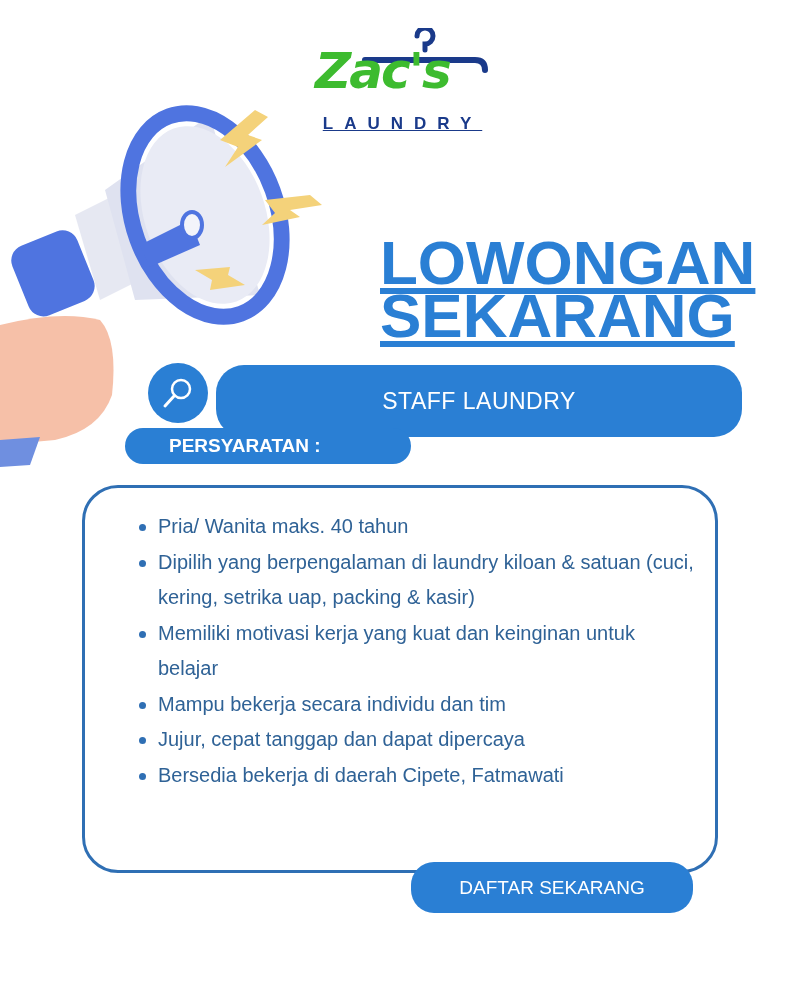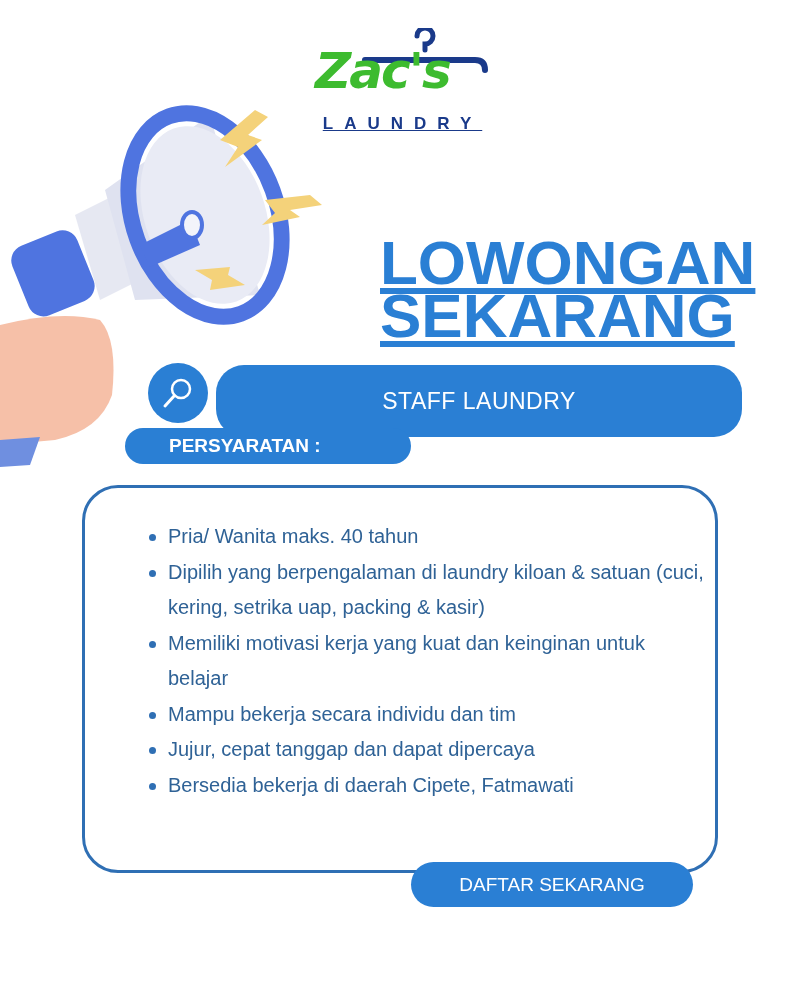--- a/index.html
+++ b/index.html
@@ -7,24 +7,24 @@
   .logo { position:absolute; left:315px; top:28px; width:175px; height:110px; }
   .logo-word { position:absolute; left:0; top:18px; font-family:"DejaVu Sans", sans-serif; font-weight:bold; font-size:50px; color:#3dbb2f; letter-spacing:-2px; line-height:1;font-style:italic; }
   .logo-sub { position:absolute; left:0; top:86px; width:175px; text-align:center; font-weight:bold; font-size:17px; letter-spacing:11px; color:#1a3a8a;text-decoration:underline; }
   .hanger { position:absolute; left:0; top:0; }
   .mega { position:absolute; left:0; top:95px; }
   .title { position:absolute; left:380px; top:236px; color:#2a7fd4; font-weight:bold; font-size:62px; line-height:53px; letter-spacing:0px;text-decoration:underline; }
   .search-circle { position:absolute; left:148px; top:363px; width:60px; height:60px; border-radius:50%; background:#2a7fd4; display:flex; align-items:center; justify-content:center; }
   .pill-position { position:absolute; left:216px; top:365px; width:526px; height:72px; border-radius:28px; background:#2a7fd4; color:#fff; font-size:23px; display:flex; align-items:center; justify-content:center; letter-spacing:0.5px; }
   .req-box { position:absolute; left:82px; top:485px; width:636px; height:388px; border:3px solid #2f6fb4; border-radius:36px; box-sizing:border-box; }
   .req-label { position:absolute; left:125px; top:428px; width:286px; height:36px; border-radius:24px; background:#2a7fd4; color:#fff; font-size:19px; display:flex; align-items:center; padding-left:44px; box-sizing:border-box;font-weight:bold; }
-  .req-list { position:absolute; left:132px; top:505px; width:560px; margin:14px; padding:0; list-style:none; color:#2f6296; font-size:20px; line-height:35.5px; }
+  .req-list { position:absolute; left:132px; top:505px; width:560px; margin:4px; padding:0; list-style:none; color:#2f6296; font-size:20px; line-height:35.5px; }
   .req-list li { position:relative; padding-left:22px; }
   .req-list li::before { content:""; position:absolute; left:3px; top:15px; width:7px; height:7px; border-radius:50%; background:#2f6fb4; }
-  .cta { position:absolute; left:411px; top:862px; width:282px; height:45px; border-radius:23px; background:#2a7fd4; color:#fff; font-size:19px; display:flex; align-items:center; justify-content:center; }
+  .cta { position:absolute; left:411px; top:862px; width:282px; height:51px; border-radius:23px; background:#2a7fd4; color:#fff; font-size:19px; display:flex; align-items:center; justify-content:center; }
 </style>
 </head>
 <body>
 
 <div class="logo">
   <svg class="hanger" width="175" height="50" viewBox="0 0 175 50">
     <path d="M102 8 a8 8 0 1 1 8 8 v6" fill="none" stroke="#1a3a8a" stroke-width="5" stroke-linecap="round"></path>
     <path d="M50 32 L160 32 Q170 32 170 42" fill="none" stroke="#1a3a8a" stroke-width="6" stroke-linecap="round"></path>
   </svg>
   <div class="logo-word">Zac's</div>

